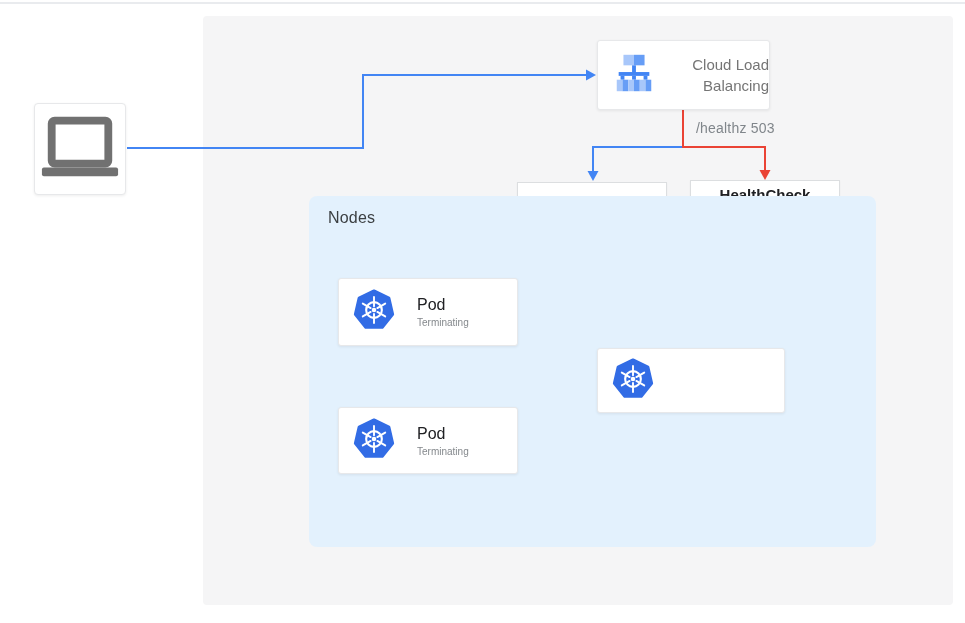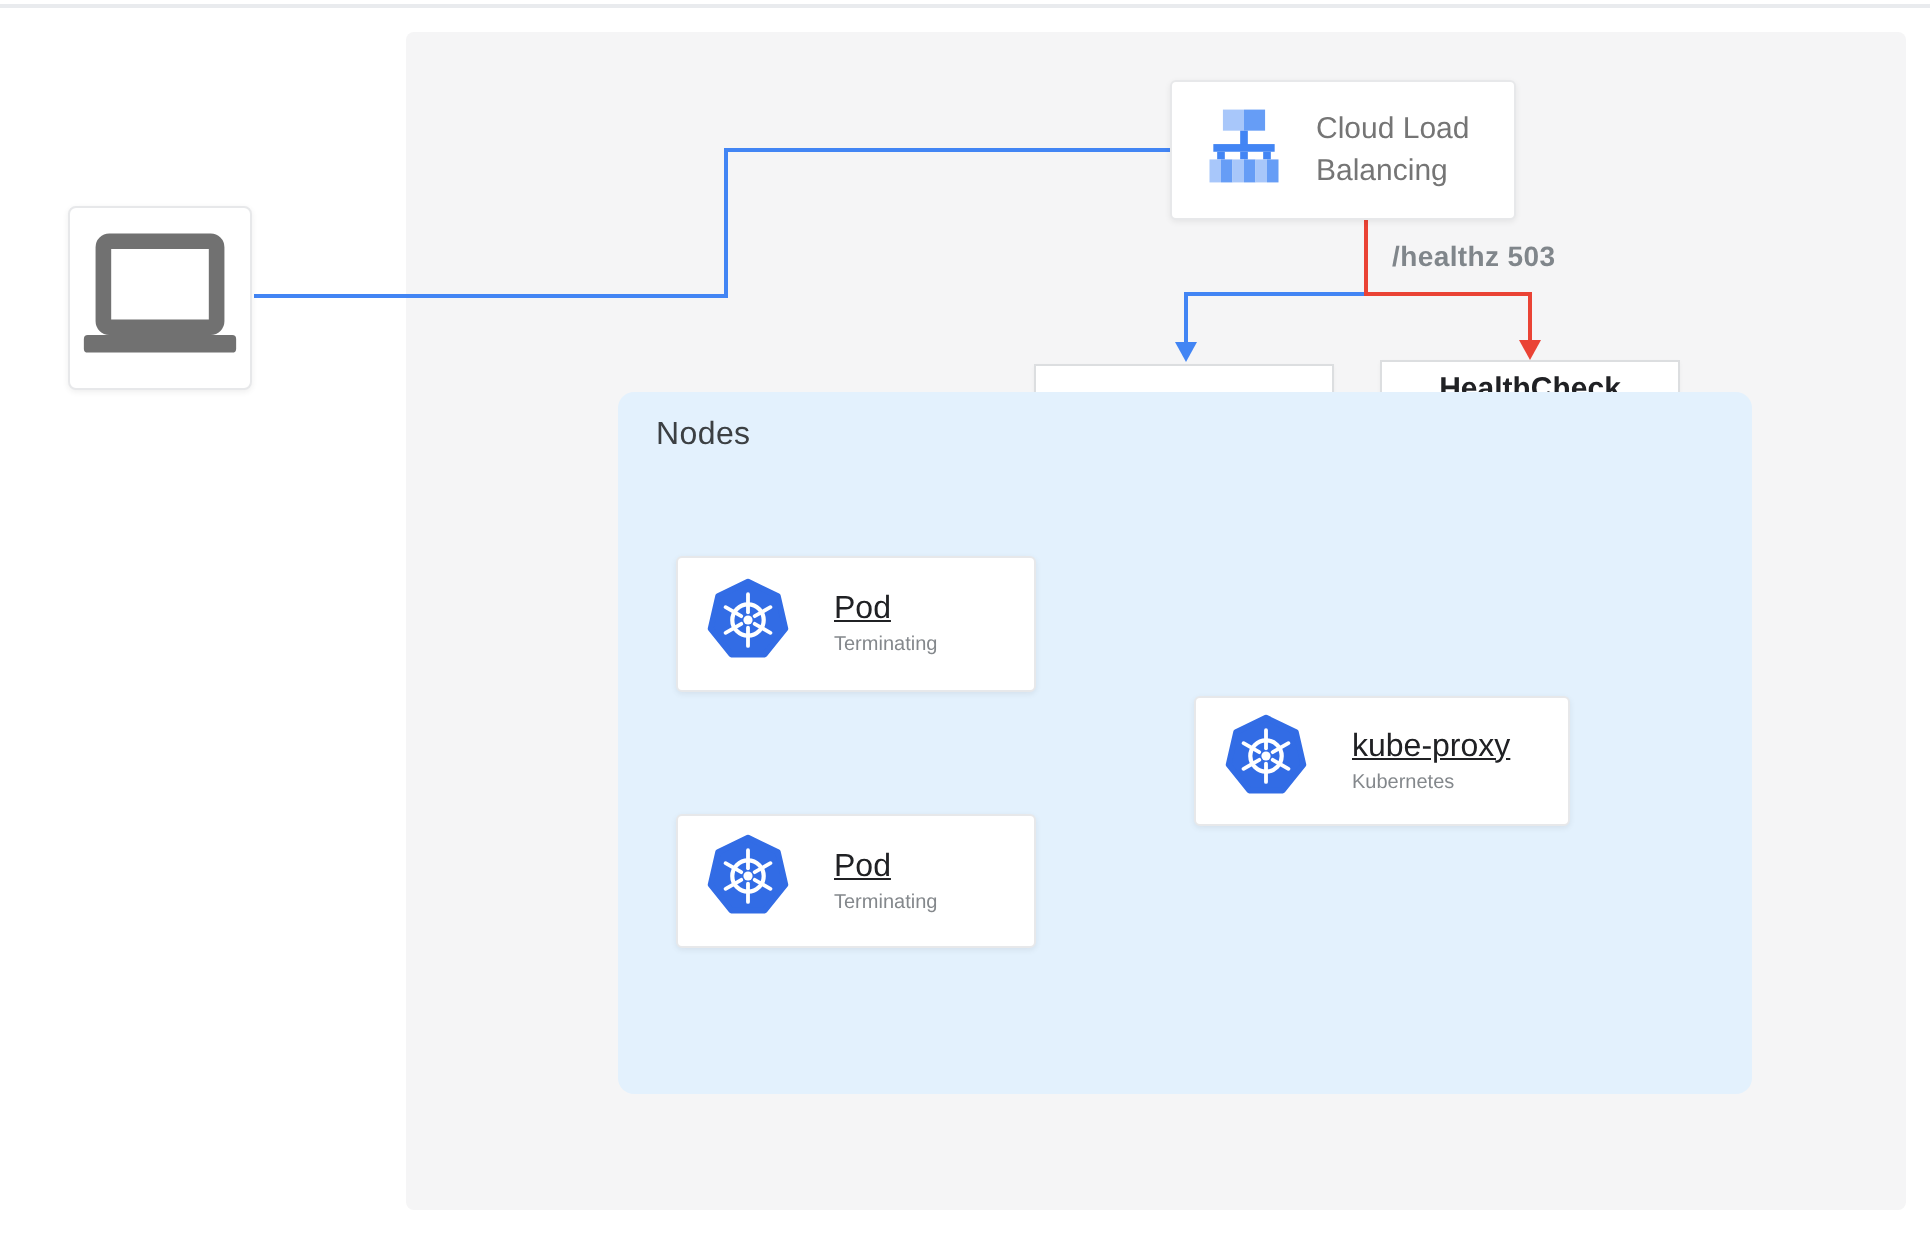--- a/index.html
+++ b/index.html
@@ -26,41 +26,41 @@
     position: absolute; left: 19px; top: 13px;
     font-size: 16px; color: #3c4043; letter-spacing: .2px;
   }
   .card {
     position: absolute; background: #ffffff;
     border: 1px solid #e7e8ea; border-radius: 3px;
     box-shadow: 0 1px 3px rgba(0,0,0,0.07);
     display: flex; align-items: center;
   }
   .client-card { left: 34px; top: 103px; width: 92px; height: 92px; border-radius: 4px; justify-content: center; }
-  .clb-card { left: 585px; top: 40px; width: 173px; height: 70px; }
+  .clb-card { left: 597px; top: 40px; width: 173px; height: 70px; text-align: right; }
   .clb-card .icon-wrap { margin-left: 13px; }
   .clb-label { margin-left: 13px; width: 100px; font-size: 15px; line-height: 21px; color: #757575; }
   .port-card {
     position: absolute; background: #fff; border: 1px solid #dcdee0;
     display: flex; align-items: center; justify-content: center; text-align: center;
     box-shadow: 0 1px 2px rgba(0,0,0,0.04);
   }
   .nodeport-card { left: 517px; top: 182px; width: 150px; height: 44px; }
   .hc-card { left: 690px; top: 180px; width: 150px; height: 47px; }
   .port-label { font-size: 15px; font-weight: bold; color: #202124; line-height: 19px; }
   .k8s-card .icon-wrap { margin-left: 12px; }
   .pod-card-1 { left: 338px; top: 278px; width: 180px; height: 68px; }
   .pod-card-2 { left: 338px; top: 407px; width: 180px; height: 67px; }
   .kproxy-card { left: 597px; top: 348px; width: 188px; height: 65px; }
   .k8s-text { margin-left: 20px; }
-  .k8s-title { font-size: 16px; color: #202124; text-decoration: underline; }
+  .k8s-title { font-size: 16px; color: #202124; }
   .k8s-sub { font-size: 10px; color: #84888c; margin-top: 3px; }
   .healthz-label {
     position: absolute; left: 696px; top: 120px;
-    font-size: 14px; font-weight: bold; color: #80868b; letter-spacing: .2px;
+    font-size: 14px; font-weight: normal; color: #80868b; letter-spacing: .2px;
   }
   .connector-layer {
     position: absolute; left: 0; top: 0; width: 965px; height: 623px;
     pointer-events: none;
   }
 </style>
 </head>
 <body>
 
 <div class="top-hairline"></div>
@@ -196,17 +196,13 @@
       <g stroke="#ffffff" stroke-width="2" stroke-linecap="round">
         <line x1="24" y1="20" x2="24" y2="10.5"></line>
         <line x1="24" y1="28" x2="24" y2="37.5"></line>
         <line x1="20.5" y1="22" x2="12.3" y2="17.3"></line>
         <line x1="27.5" y1="22" x2="35.7" y2="17.3"></line>
         <line x1="20.5" y1="26" x2="12.3" y2="30.7"></line>
         <line x1="27.5" y1="26" x2="35.7" y2="30.7"></line>
       </g>
     </svg>
   </span>
-  <div class="k8s-text">
-    <div class="k8s-title">kube-proxy</div>
-    <div class="k8s-sub">Kubernetes</div>
-  </div>
 </div>
 
 </body></html>

